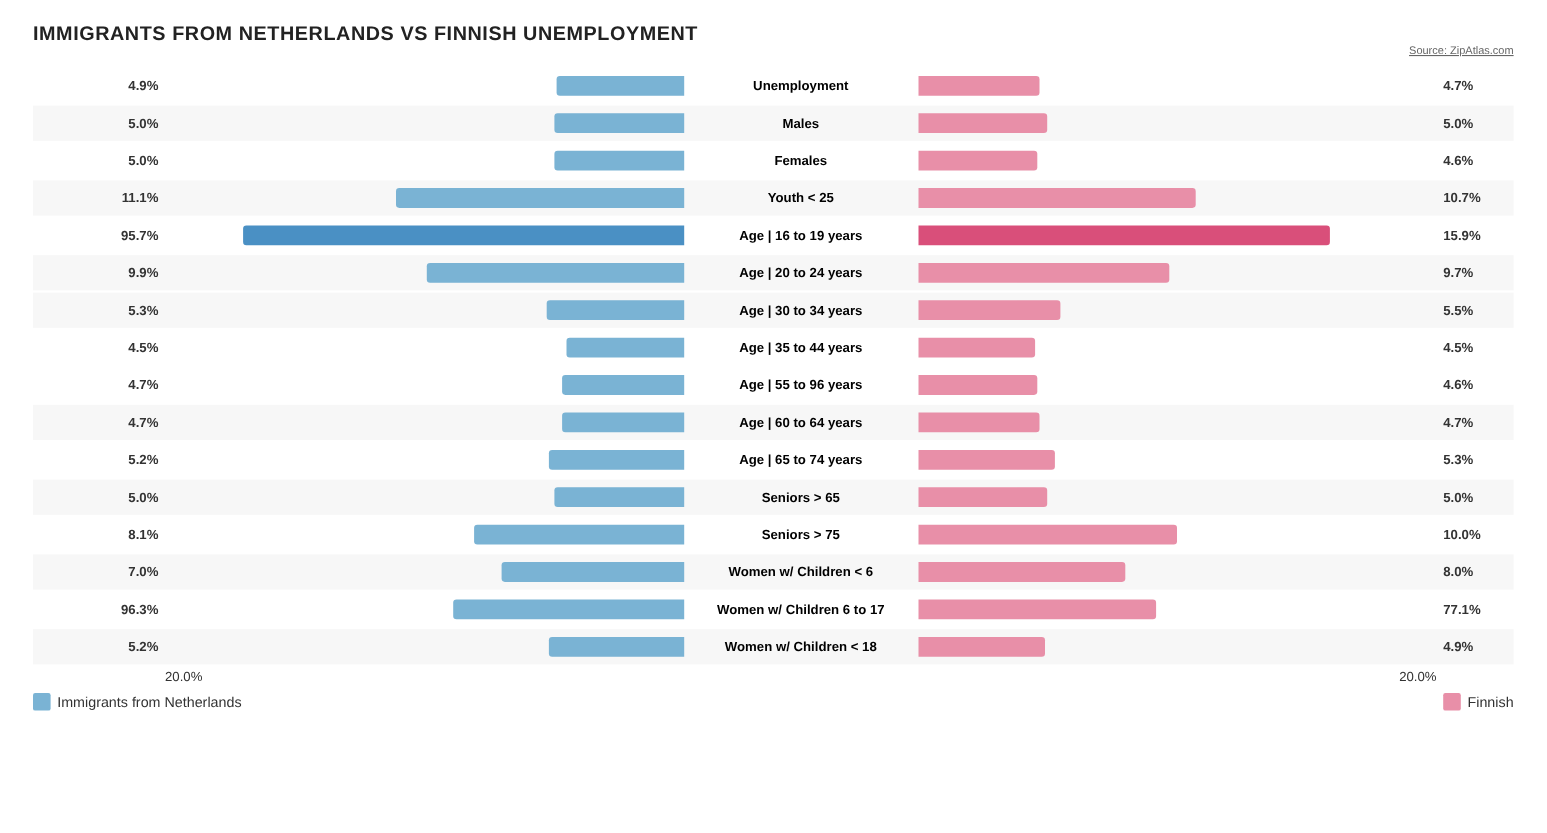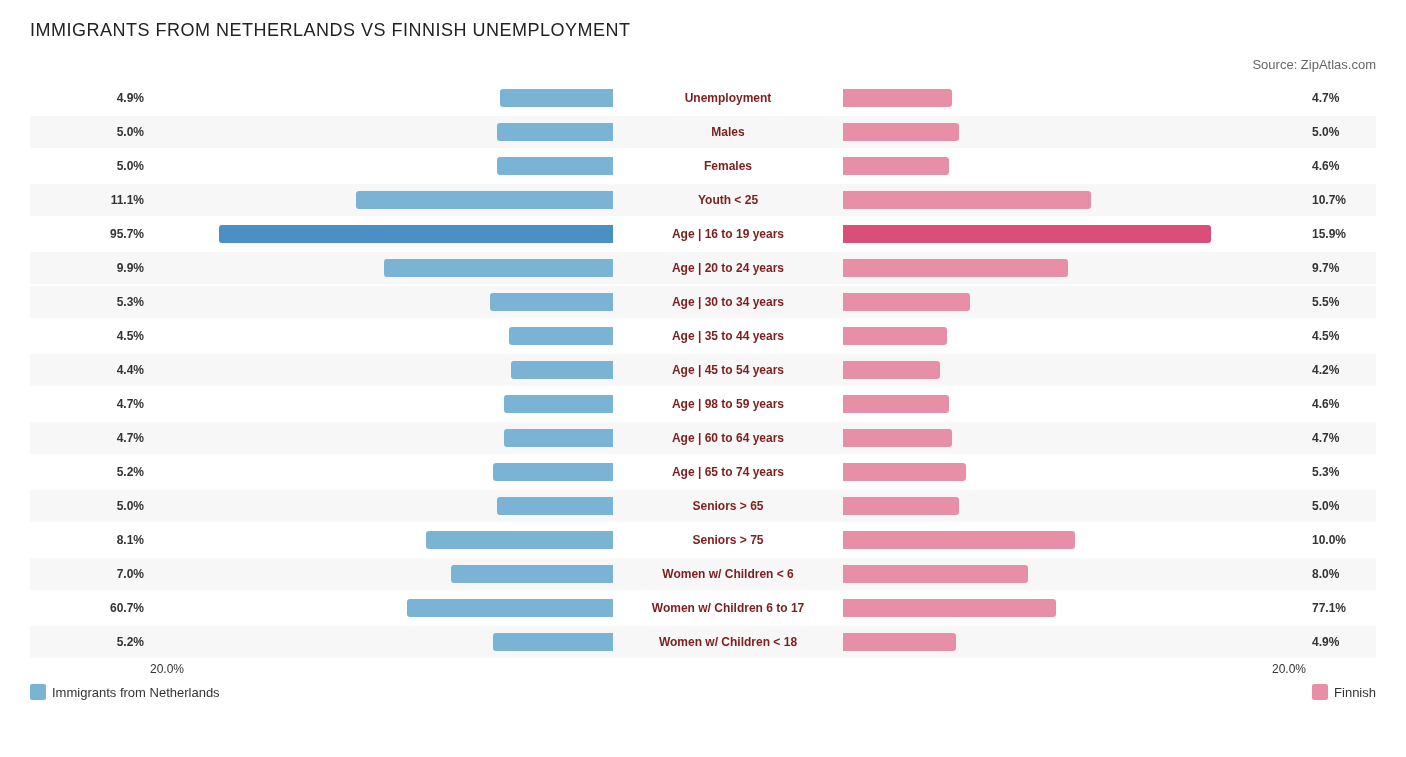--- a/index.html
+++ b/index.html
@@ -5,31 +5,32 @@
     * { box-sizing: border-box; margin: 0; padding: 0; }
     body {
       font-family: Arial, sans-serif;
       background: #fff;
       width: 1406px;
       min-height: 757px;
       padding: 20px 30px;
     }
     .chart-title {
       font-size: 18px;
-      font-weight: normal;
+      font-weight: bold;
       color: #222;
-      margin-bottom: 16px;
+      margin-bottom: 0;
       text-transform: uppercase;
       letter-spacing: 0.5px;
     }
     .source {
-      font-size: 13px;
+      font-size: 10px;
       color: #666;
       text-align: right;
       margin-bottom: 10px;
+      text-decoration: underline;
     }
     .chart-area {
       position: relative;
       width: 100%;
     }
     .row {
       display: flex;
       align-items: center;
       margin-bottom: 2px;
       height: 32px;
@@ -61,25 +62,25 @@
       position: relative;
     }
     .left-bar {
       height: 18px;
       background: #7ab3d4;
       border-radius: 3px 0 0 3px;
       display: flex;
       align-items: center;
     }
     .center-label {
-      width: 230px;
+      width: 213px;
       flex-shrink: 0;
       text-align: center;
       font-size: 12px;
-      color: #7f1d1d;
+      color: #000000;
       z-index: 2;
       white-space: nowrap;
       padding: 0 6px;
     }
     .right-bar-container {
       flex: 1;
       display: flex;
       justify-content: flex-start;
       align-items: center;
       height: 18px;
@@ -249,40 +250,27 @@
       <div class="left-bar-container">
         <div class="left-bar" style="width:22.5%; background:#7ab3d4;"></div>
       </div>
       <div class="center-label">Age | 35 to 44 years</div>
       <div class="right-bar-container">
         <div class="right-bar" style="width:22.5%; background:#e88fa8;"></div>
       </div>
       <div class="right-val">4.5%</div>
     </div>
   </div>
-    <div class="row row-bg-alt">
-    <div class="row-inner">
-      <div class="left-val">4.4%</div>
-      <div class="left-bar-container">
-        <div class="left-bar" style="width:22.000000000000004%; background:#7ab3d4;"></div>
-      </div>
-      <div class="center-label">Age | 45 to 54 years</div>
-      <div class="right-bar-container">
-        <div class="right-bar" style="width:21.000000000000004%; background:#e88fa8;"></div>
-      </div>
-      <div class="right-val">4.2%</div>
-    </div>
-  </div>
     <div class="row">
     <div class="row-inner">
       <div class="left-val">4.7%</div>
       <div class="left-bar-container">
         <div class="left-bar" style="width:23.5%; background:#7ab3d4;"></div>
       </div>
-      <div class="center-label">Age | 98 to 59 years</div>
+      <div class="center-label">Age | 55 to 96 years</div>
       <div class="right-bar-container">
         <div class="right-bar" style="width:23%; background:#e88fa8;"></div>
       </div>
       <div class="right-val">4.6%</div>
     </div>
   </div>
     <div class="row row-bg-alt">
     <div class="row-inner">
       <div class="left-val">4.7%</div>
       <div class="left-bar-container">
@@ -342,21 +330,21 @@
       </div>
       <div class="center-label">Women w/ Children &lt; 6</div>
       <div class="right-bar-container">
         <div class="right-bar" style="width:40%; background:#e88fa8;"></div>
       </div>
       <div class="right-val">8.0%</div>
     </div>
   </div>
     <div class="row">
     <div class="row-inner">
-      <div class="left-val">60.7%</div>
+      <div class="left-val">96.3%</div>
       <div class="left-bar-container">
         <div class="left-bar" style="width:44.5%; background:#7ab3d4;"></div>
       </div>
       <div class="center-label">Women w/ Children 6 to 17</div>
       <div class="right-bar-container">
         <div class="right-bar" style="width:46%; background:#e88fa8;"></div>
       </div>
       <div class="right-val">77.1%</div>
     </div>
   </div>

